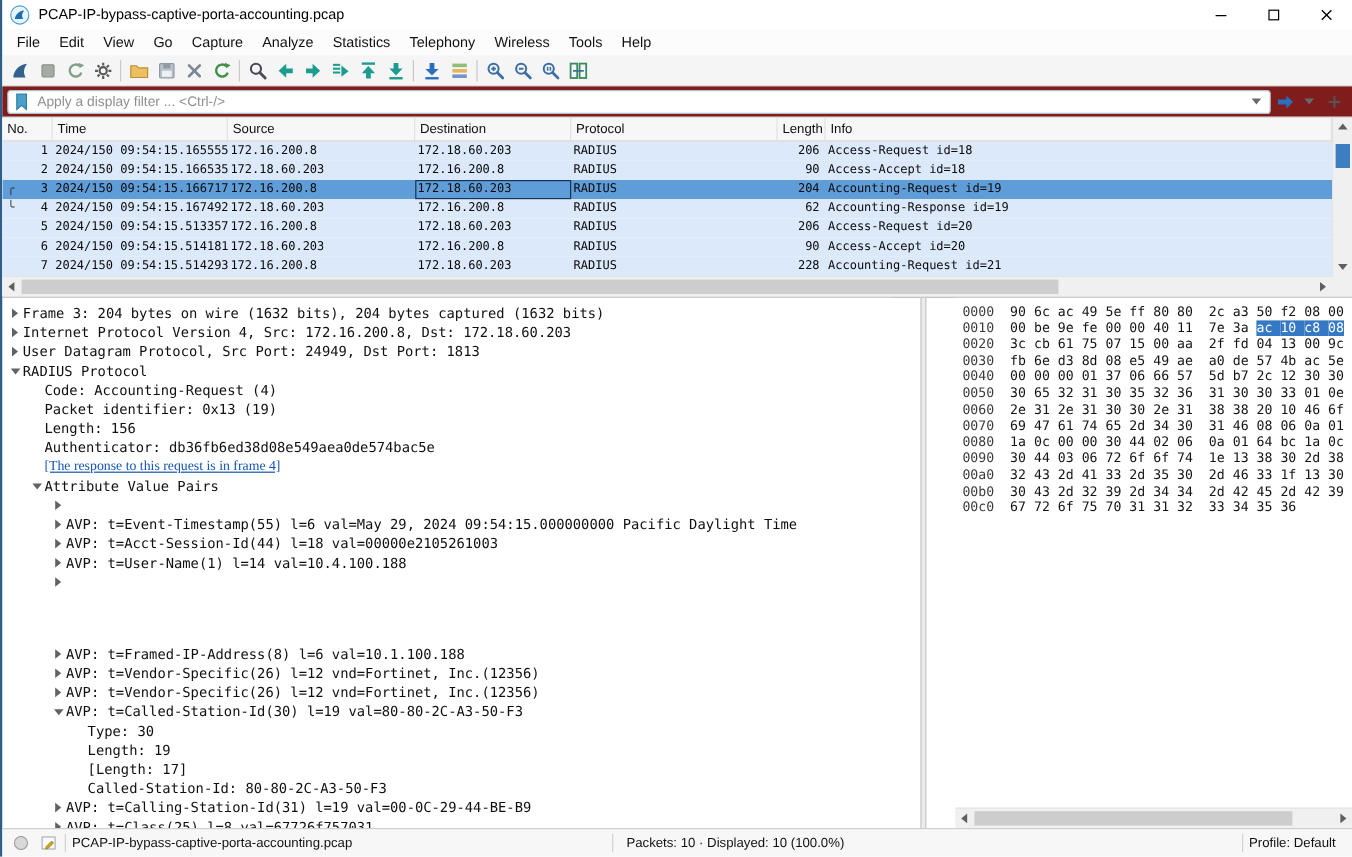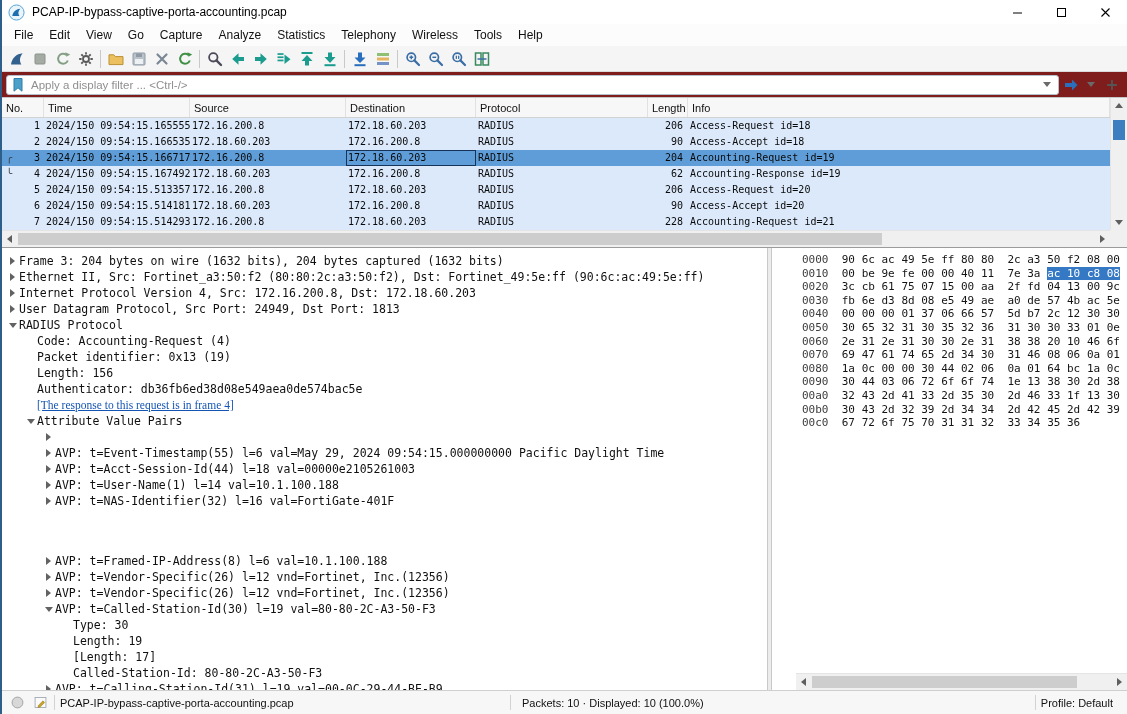--- a/index.html
+++ b/index.html
@@ -397,35 +397,34 @@
       <div class="ha r">
           <div class="tri-right"></div>
         </div>
     </div>
     <div class="corner"></div>
   </div>
 
   <div class="bottom">
     <div class="detpane" id="details">
         <div class="dline" style="padding-left: 4px;"><span class="aslot"><span class="tri-r"></span></span><span class="dtext">Frame 3: 204 bytes on wire (1632 bits), 204 bytes captured (1632 bits)</span></div>
-        <div class="dline" style="padding-left: 4px;"><span class="aslot"><span class="tri-r"></span></span><span class="dtext">Ethernet II, Src: Fortinet_a3:50:f2 (80:80:2c:a3:50:f2), Dst: Fortinet_49:5e:ff (90:6c:ac:49:5e:ff)</span></div>
         <div class="dline" style="padding-left: 4px;"><span class="aslot"><span class="tri-r"></span></span><span class="dtext">Internet Protocol Version 4, Src: 172.16.200.8, Dst: 172.18.60.203</span></div>
         <div class="dline" style="padding-left: 4px;"><span class="aslot"><span class="tri-r"></span></span><span class="dtext">User Datagram Protocol, Src Port: 24949, Dst Port: 1813</span></div>
         <div class="dline" style="padding-left: 4px;"><span class="aslot"><span class="tri-d"></span></span><span class="dtext">RADIUS Protocol</span></div>
         <div class="dline" style="padding-left: 22px;"><span class="aslot"></span><span class="dtext">Code: Accounting-Request (4)</span></div>
         <div class="dline" style="padding-left: 22px;"><span class="aslot"></span><span class="dtext">Packet identifier: 0x13 (19)</span></div>
         <div class="dline" style="padding-left: 22px;"><span class="aslot"></span><span class="dtext">Length: 156</span></div>
         <div class="dline" style="padding-left: 22px;"><span class="aslot"></span><span class="dtext">Authenticator: db36fb6ed38d08e549aea0de574bac5e</span></div>
         <div class="dline" style="padding-left: 22px; font-family: Liberation Serif, serif;"><span class="aslot"></span><span class="dtext dlink">[The response to this request is in frame 4]</span></div>
         <div class="dline" style="padding-left: 22px;"><span class="aslot"><span class="tri-d"></span></span><span class="dtext">Attribute Value Pairs</span></div>
         <div class="dline" style="padding-left: 40px;"><span class="aslot"><span class="tri-r"></span></span></div>
         <div class="dline" style="padding-left: 40px;"><span class="aslot"><span class="tri-r"></span></span><span class="dtext">AVP: t=Event-Timestamp(55) l=6 val=May 29, 2024 09:54:15.000000000 Pacific Daylight Time</span></div>
         <div class="dline" style="padding-left: 40px;"><span class="aslot"><span class="tri-r"></span></span><span class="dtext">AVP: t=Acct-Session-Id(44) l=18 val=00000e2105261003</span></div>
-        <div class="dline" style="padding-left: 40px;"><span class="aslot"><span class="tri-r"></span></span><span class="dtext">AVP: t=User-Name(1) l=14 val=10.1.100.188</span></div>
-        <div class="dline" style="padding-left: 40px;"><span class="aslot"><span class="tri-r"></span></span><span class="dtext">AVP: t=NAS-Identifier(32) l=16 val=FortiGate-401F</span></div>
+        <div class="dline" style="padding-left: 40px;"><span class="aslot"><span class="tri-r"></span></span><span class="dtext">AVP: t=User-Name(1) l=14 val=10.4.100.188</span></div>
+        <div class="dline" style="padding-left: 40px;"><span class="aslot"><span class="tri-r"></span></span></div>
         <div class="dline" style="padding-left: 40px; margin-top: 44px;"><span class="aslot"><span class="tri-r"></span></span><span class="dtext">AVP: t=Framed-IP-Address(8) l=6 val=10.1.100.188</span></div>
         <div class="dline" style="padding-left: 40px;"><span class="aslot"><span class="tri-r"></span></span><span class="dtext">AVP: t=Vendor-Specific(26) l=12 vnd=Fortinet, Inc.(12356)</span></div>
         <div class="dline" style="padding-left: 40px;"><span class="aslot"><span class="tri-r"></span></span><span class="dtext">AVP: t=Vendor-Specific(26) l=12 vnd=Fortinet, Inc.(12356)</span></div>
         <div class="dline" style="padding-left: 40px;"><span class="aslot"><span class="tri-d"></span></span><span class="dtext">AVP: t=Called-Station-Id(30) l=19 val=80-80-2C-A3-50-F3</span></div>
         <div class="dline" style="padding-left: 58px;"><span class="aslot"></span><span class="dtext">Type: 30</span></div>
         <div class="dline" style="padding-left: 58px;"><span class="aslot"></span><span class="dtext">Length: 19</span></div>
         <div class="dline" style="padding-left: 58px;"><span class="aslot"></span><span class="dtext">[Length: 17]</span></div>
         <div class="dline" style="padding-left: 58px;"><span class="aslot"></span><span class="dtext">Called-Station-Id: 80-80-2C-A3-50-F3</span></div>
         <div class="dline" style="padding-left: 40px;"><span class="aslot"><span class="tri-r"></span></span><span class="dtext">AVP: t=Calling-Station-Id(31) l=19 val=00-0C-29-44-BE-B9</span></div>
         <div class="dline" style="padding-left: 40px;"><span class="aslot"><span class="tri-r"></span></span><span class="dtext">AVP: t=Class(25) l=8 val=67726f757031</span></div>

